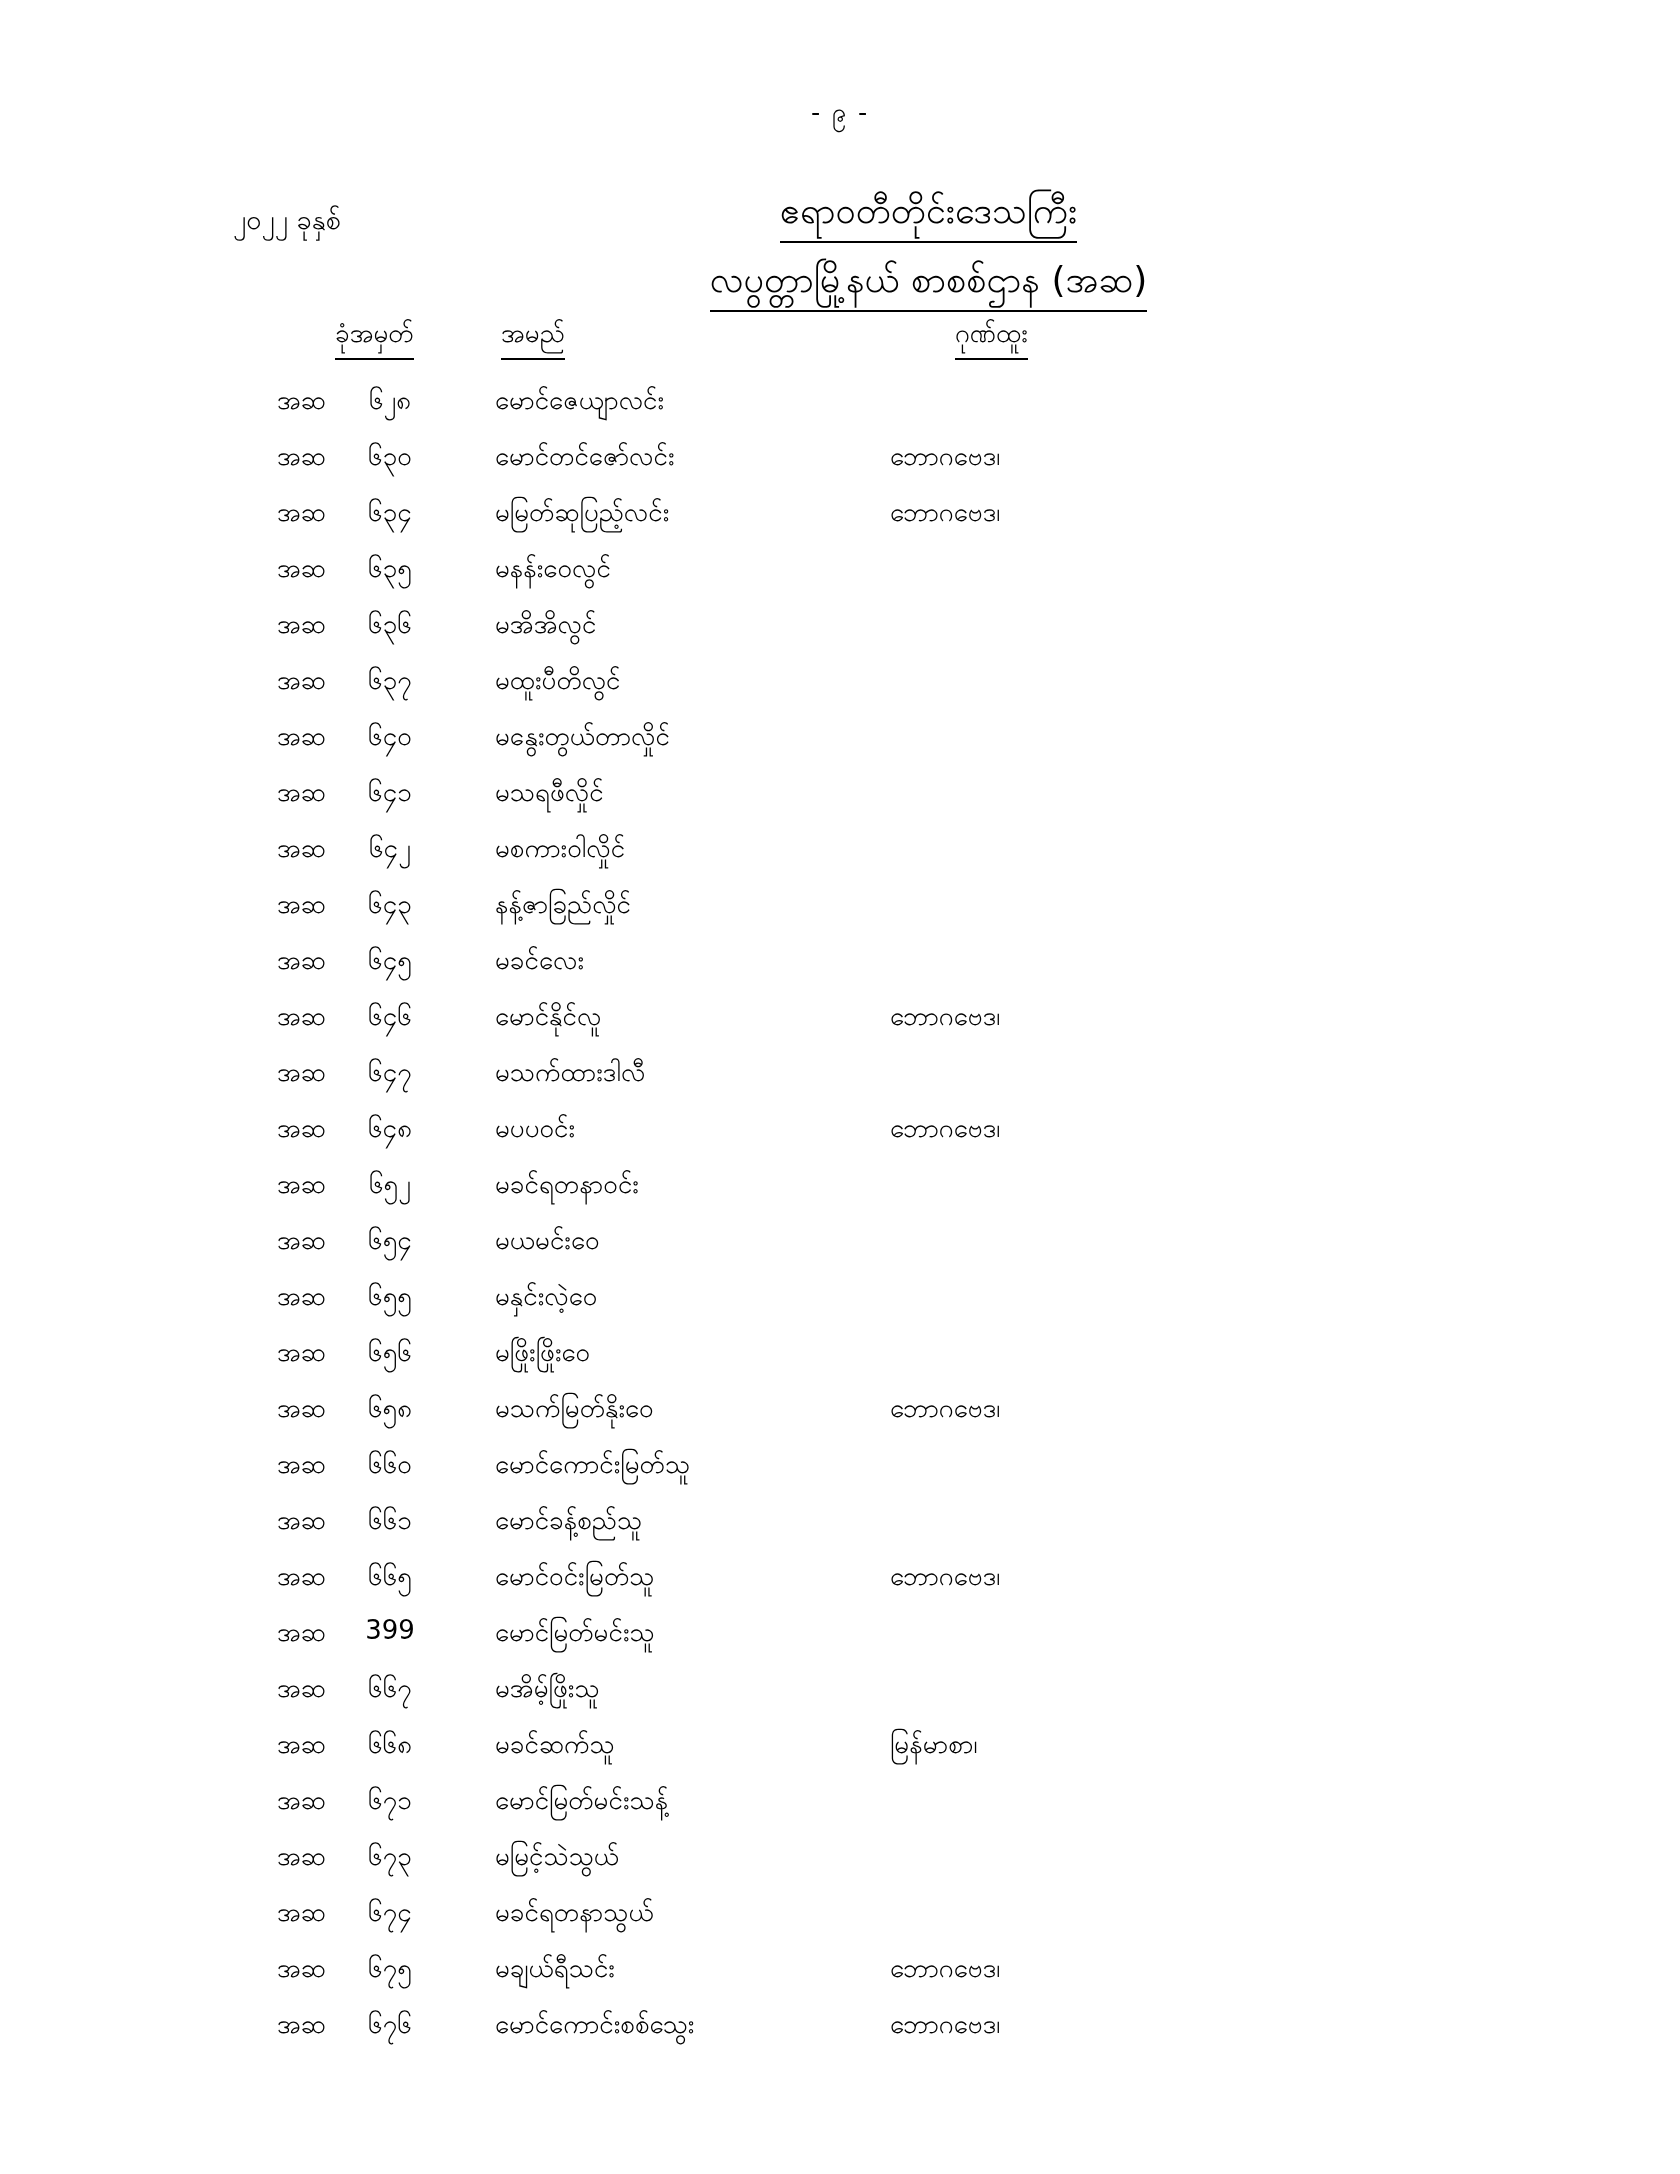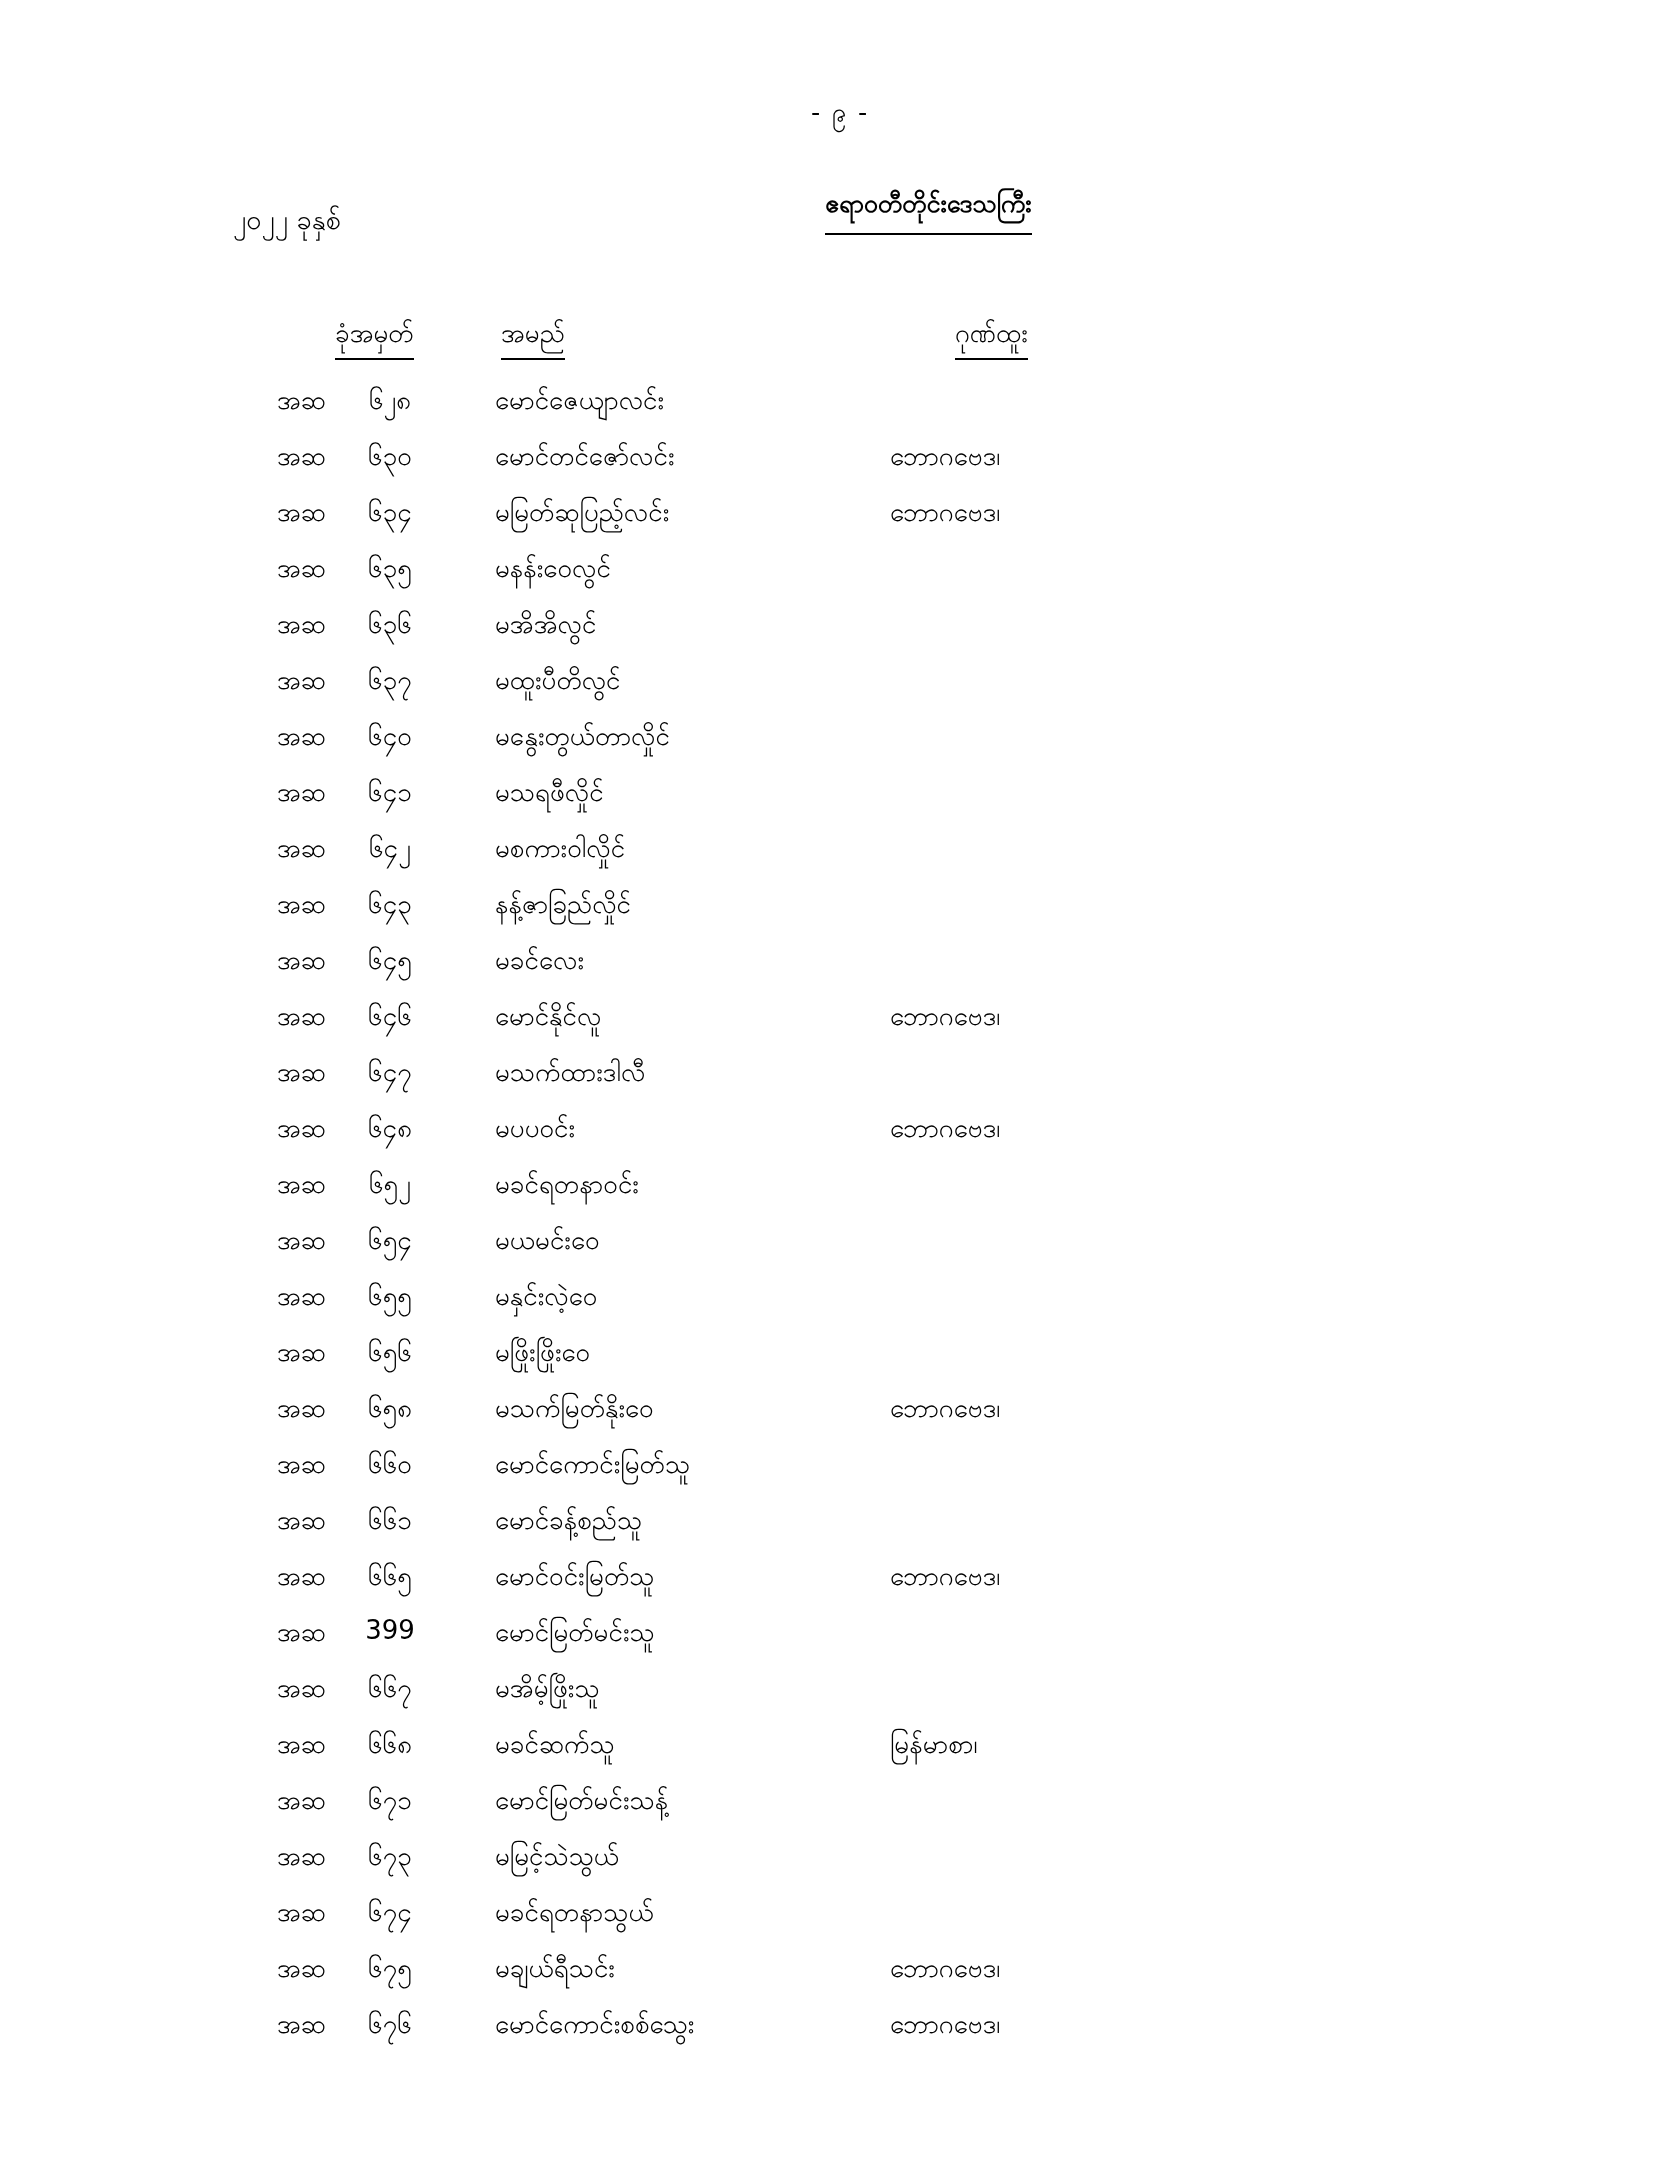--- a/index.html
+++ b/index.html
@@ -31,25 +31,24 @@
   }
   .title-block {
     position: absolute;
     left: 656px;
     top: 187px;
     width: 545px;
     text-align: center;
   }
   .title-line {
     display: inline-block;
-    font-size: 25px;
+    font-size: 36px;
     border-bottom: 2.7px solid #000;
-    padding-bottom: 9px;
+    padding-bottom: 0;
     white-space: nowrap;
-    font-weight: bold;
   }
   .title-line2-wrap { margin-top: 12.7px; }
   .col-header {
     position: absolute;
     top: 316px;
     display: inline-block;
     font-size: 26px;
     border-bottom: 2.7px solid #000;
     padding-bottom: 2.7px;
     white-space: nowrap;
@@ -76,20 +75,23 @@
 <div class="page">
 
   <div class="page-number">- ၉ -</div>
 
   <div class="year-label">၂၀၂၂ ခုနှစ်</div>
 
   <div class="title-block">
     <div>
       <span class="title-line">ဧရာဝတီတိုင်းဒေသကြီး</span>
     </div>
+    <div class="title-line2-wrap">
+      <span class="title-line">လပွတ္တာမြို့နယ် စာစစ်ဌာန (အဆ)</span>
+    </div>
   </div>
 
   <span class="col-header h-roll">ခုံအမှတ်</span>
   <span class="col-header h-name">အမည်</span>
   <span class="col-header h-dist">ဂုဏ်ထူး</span>
 
   <div class="rows" id="rows">
       <div class="row">
         <span class="c-center">အဆ</span>
         <span class="c-no">၆၂၈</span>

